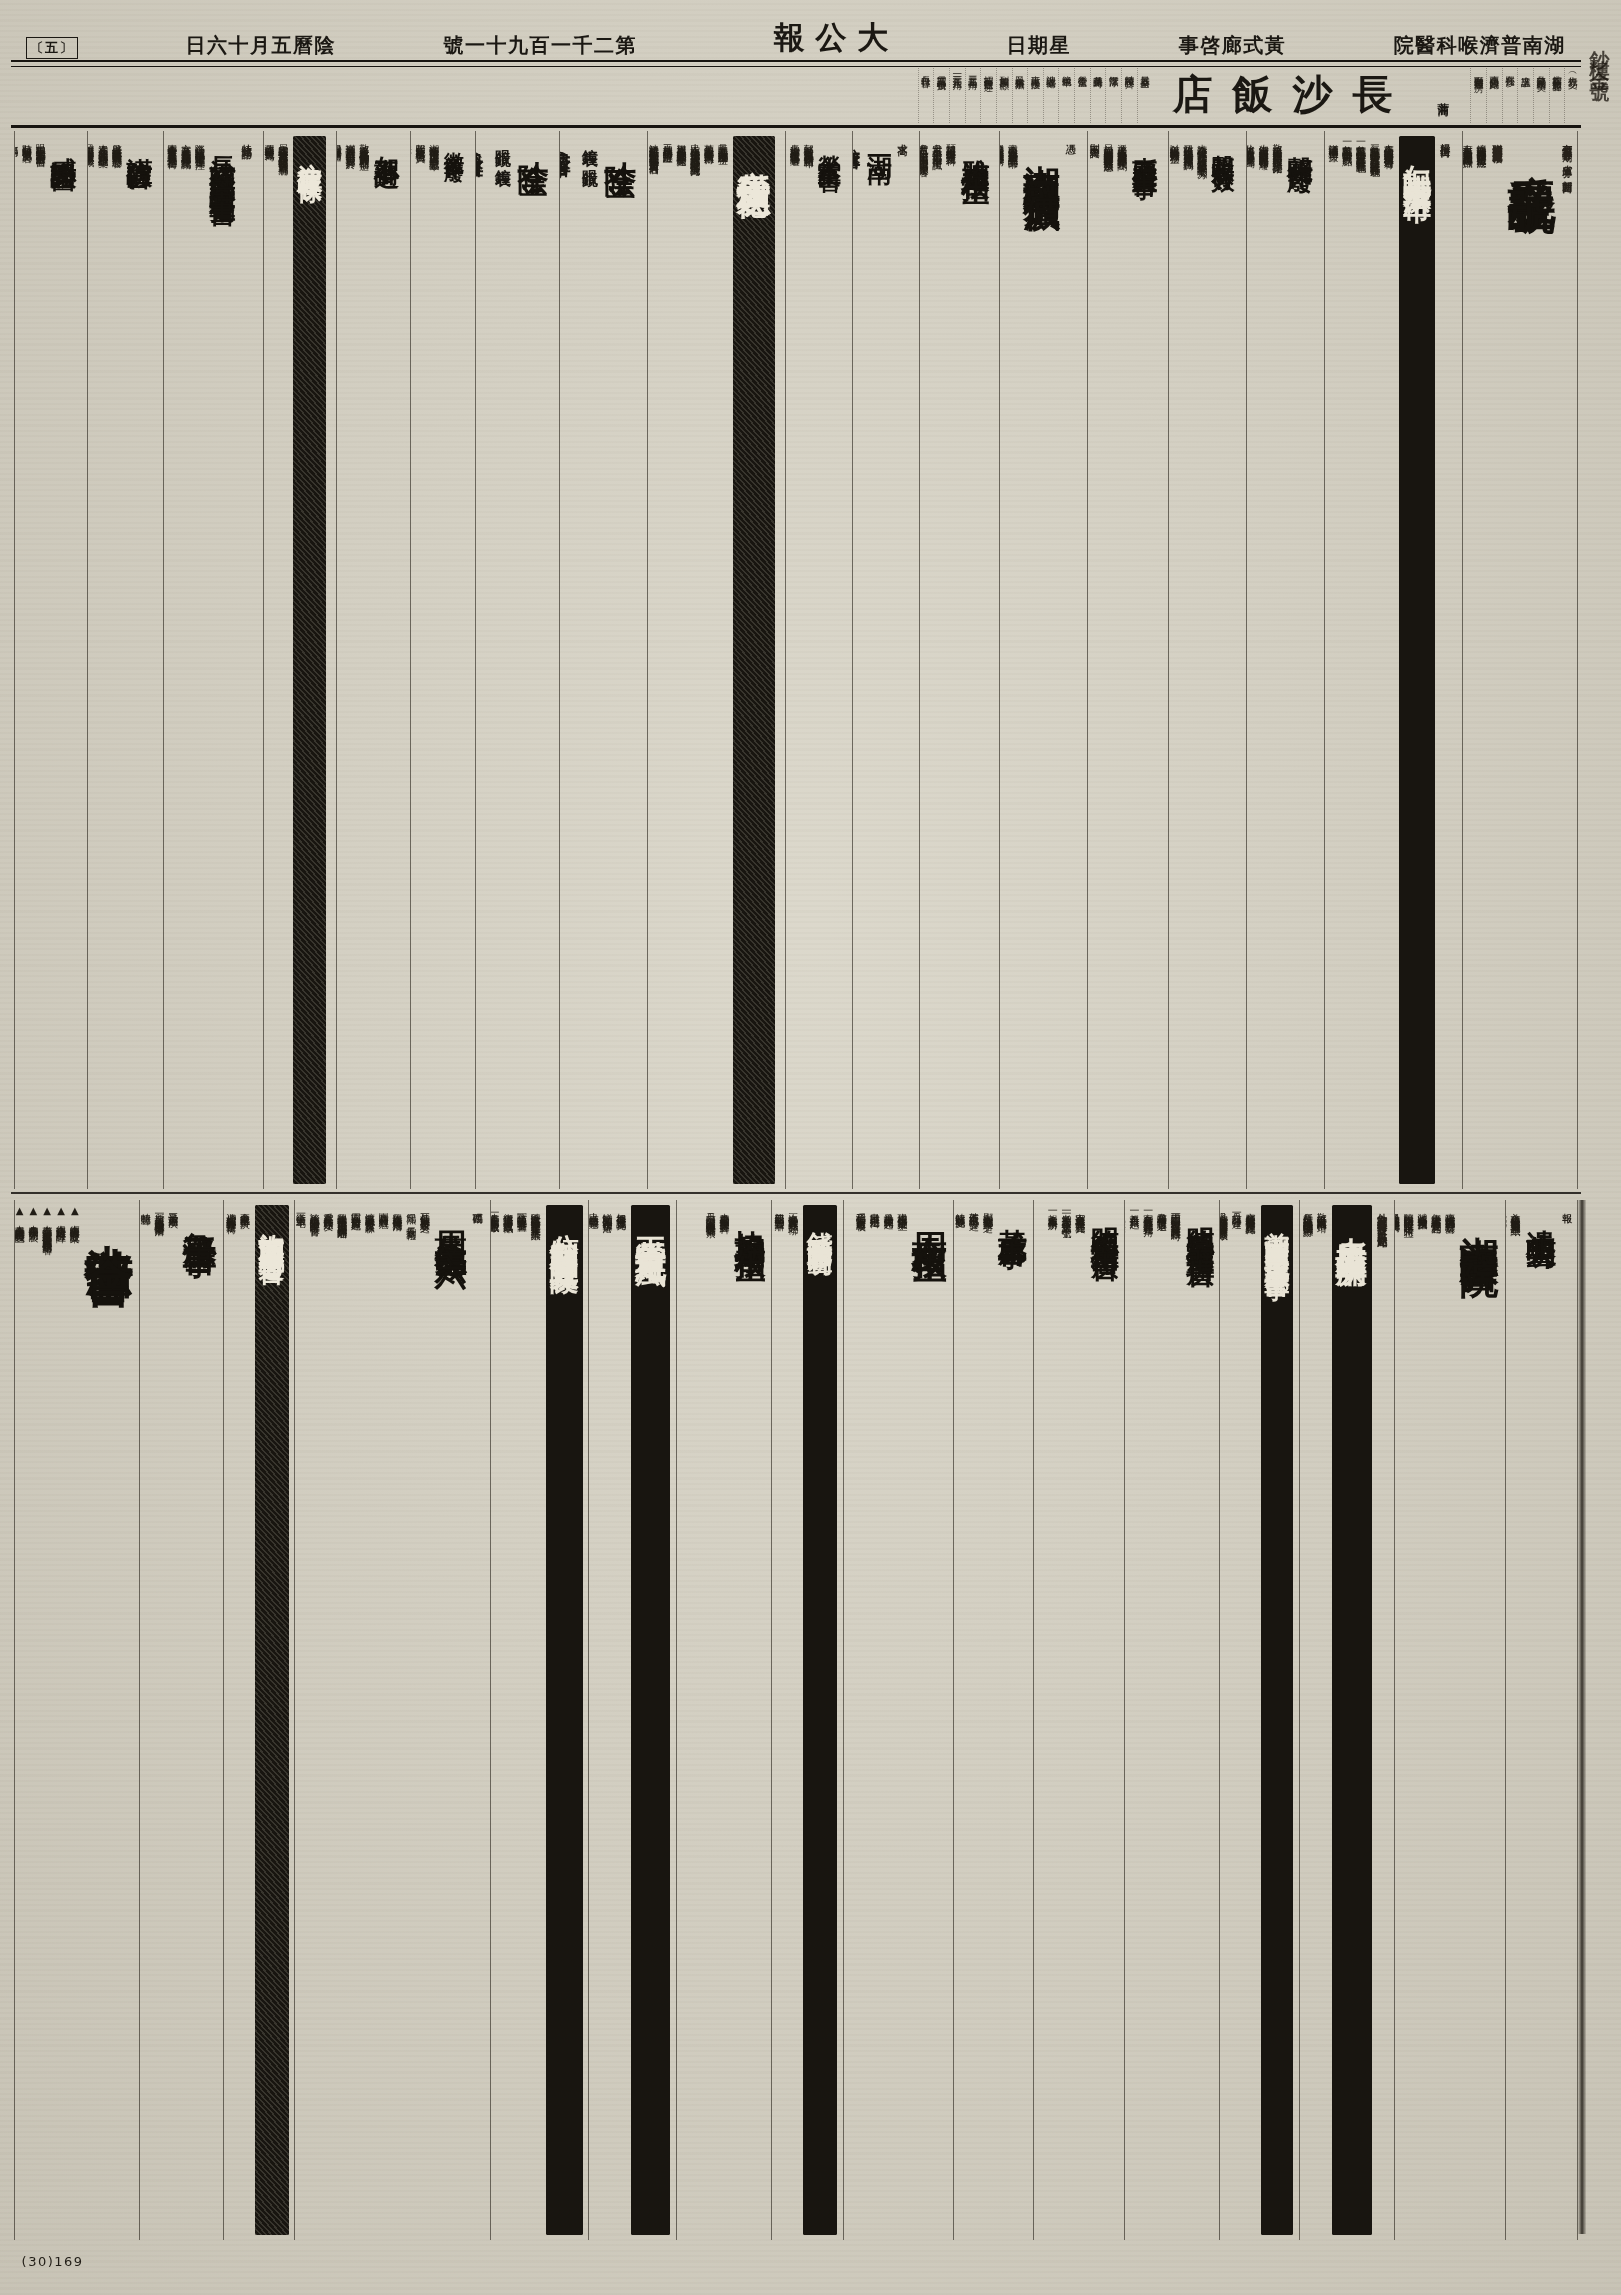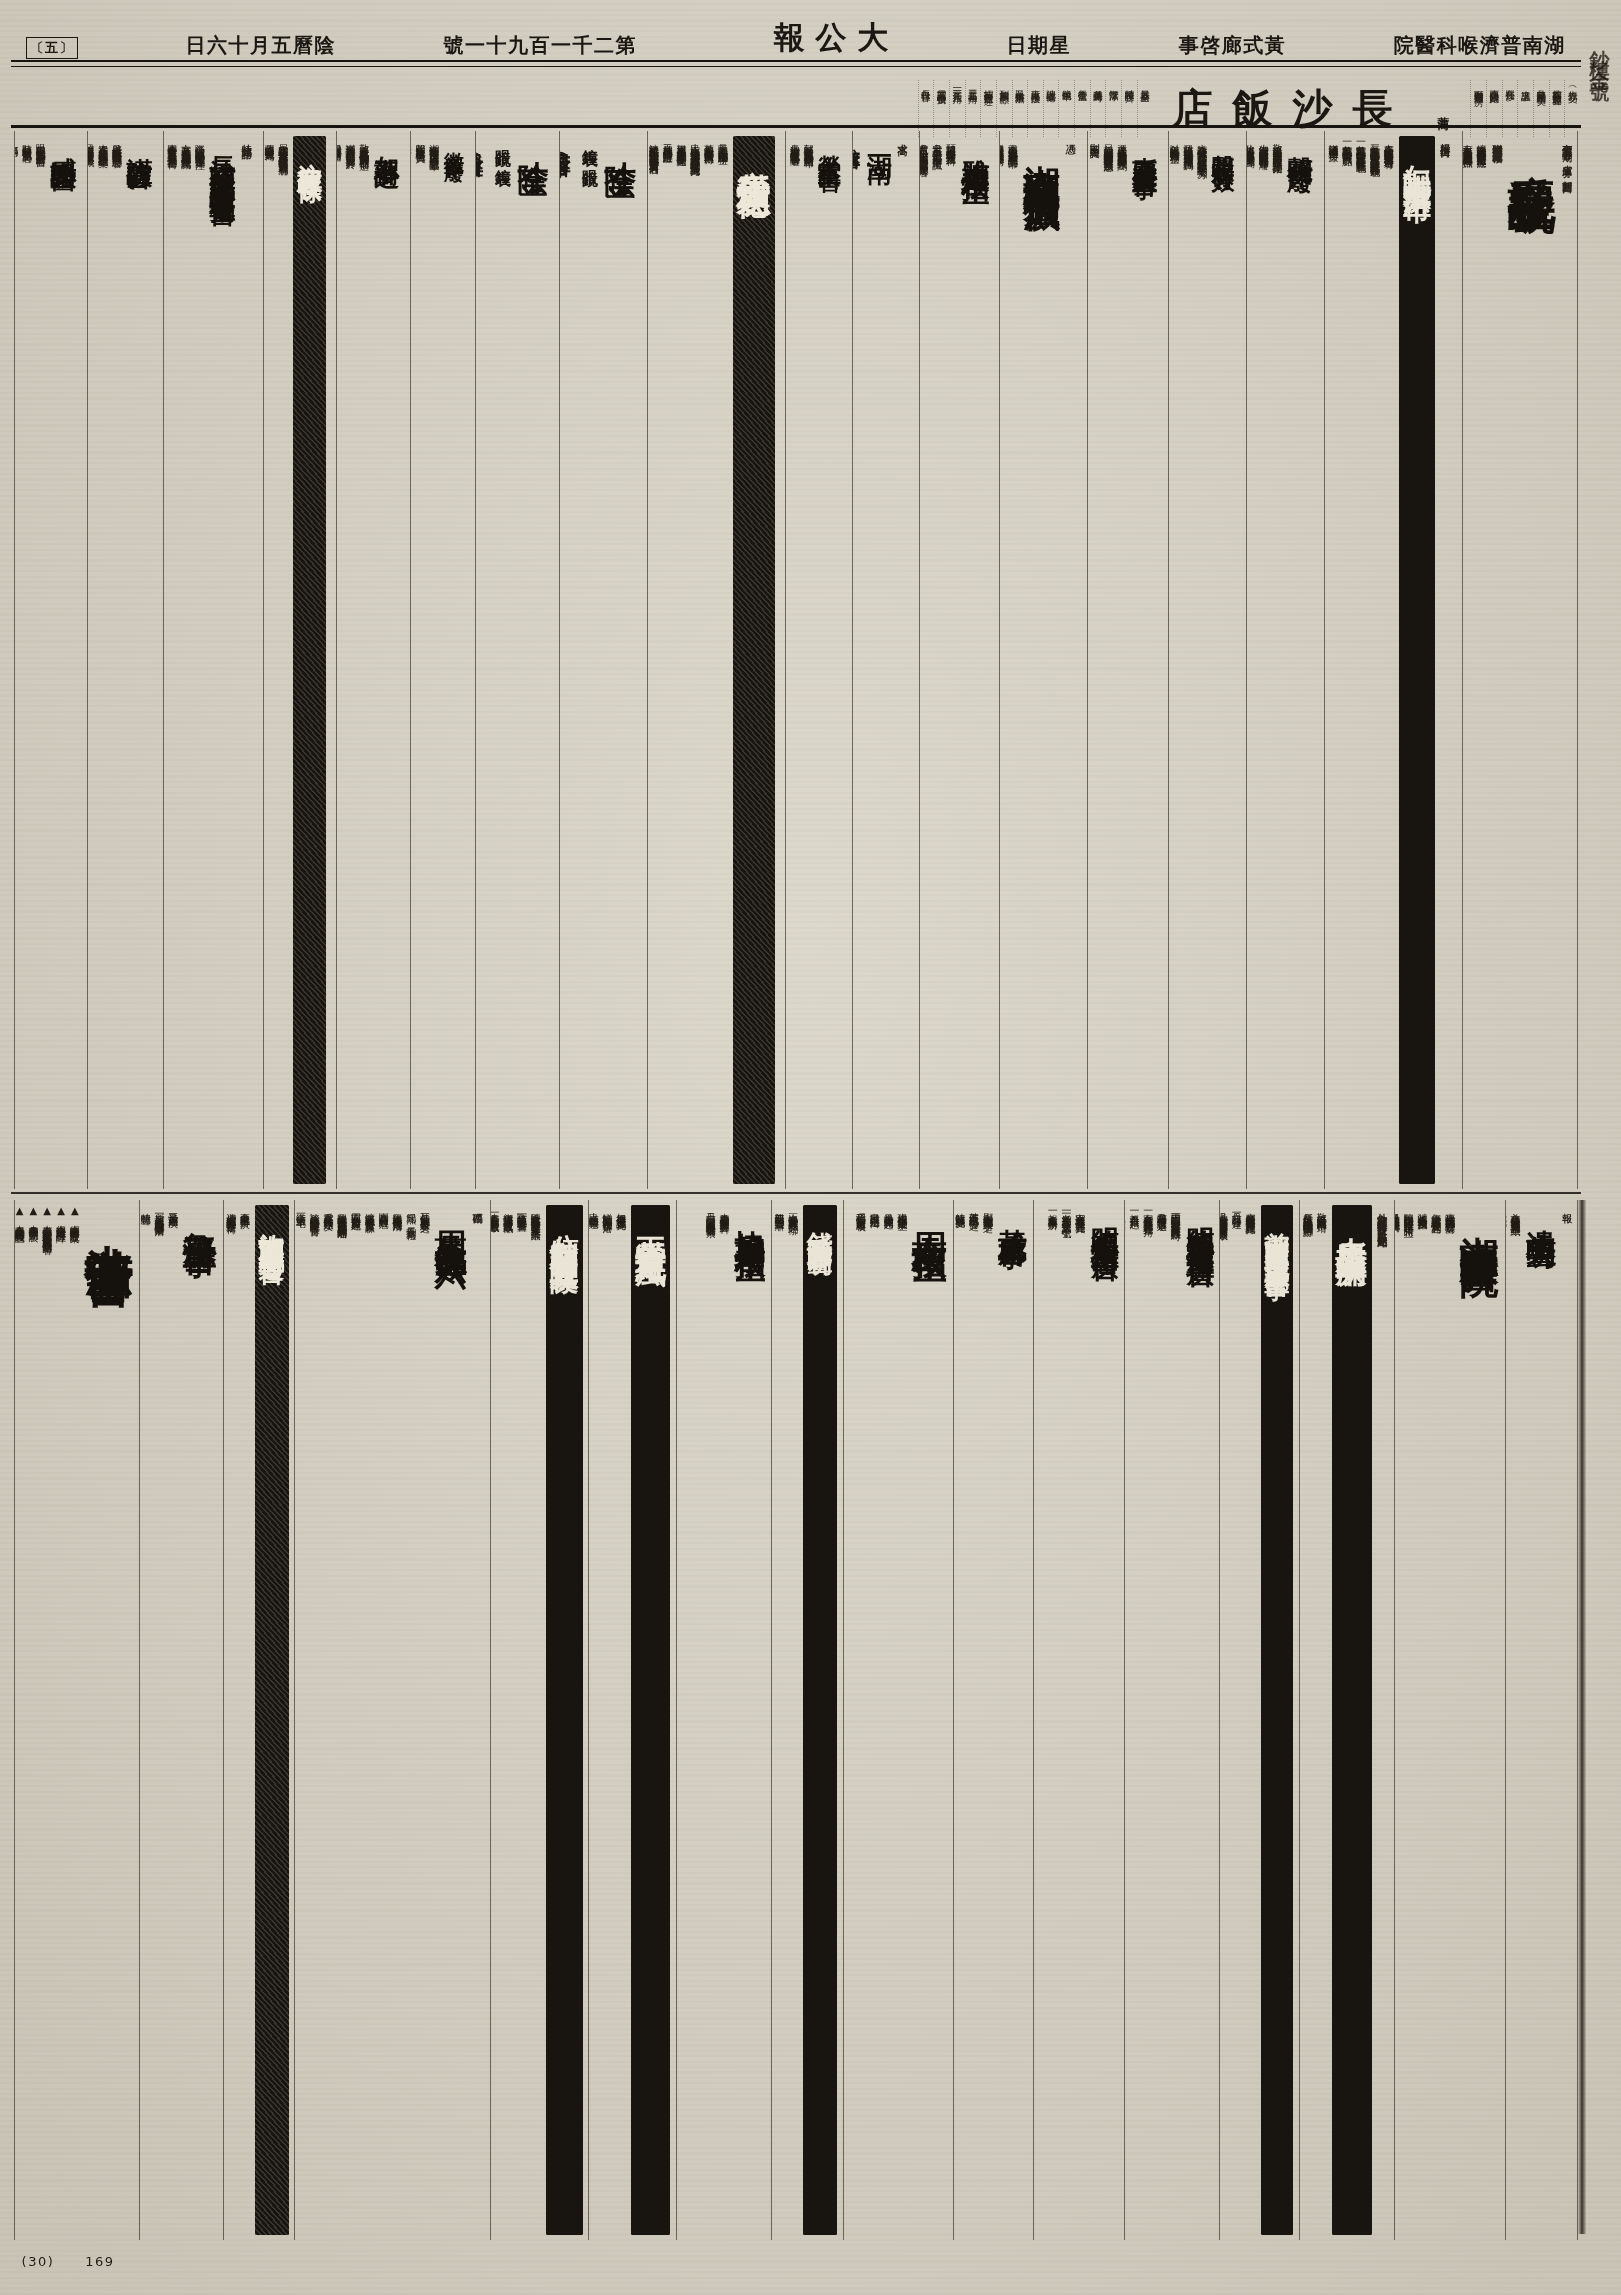--- a/index.html
+++ b/index.html
@@ -19,21 +19,21 @@
     display:flex;flex-direction:row-reverse;align-items:flex-end;
     justify-content:space-between;padding:0 12.3px;box-sizing:border-box;}
   .mh-cell{font-size:20px;font-weight:700;letter-spacing:1.5px;white-space:nowrap;
     font-family:"DejaVu Serif",serif;}
   .mh-title{font-size:31px;letter-spacing:10.8px;margin-left:29px;}
   .mh-page{font-size:13px;border:1.2px solid #1b1813;padding:0.8px 3.1px;}
   #mast-rule{position:absolute;left:10.8px;top:60px;width:1570px;height:3.9px;
     border-top:2.3px solid #171410;border-bottom:0.8px solid #171410;}
 
   
-  #topstrip{position:absolute;left:14px;top:80px;width:1566px;height:57px;
+  #topstrip{position:absolute;left:14px;top:66px;width:1566px;height:57px;
     display:flex;flex-direction:row-reverse;align-items:stretch;box-sizing:border-box;}
   .ts-col{writing-mode:vertical-rl;text-orientation:upright;font-size:9.6px;
     line-height:1.05;letter-spacing:0.8px;padding:1.5px 2.3px;color:#231f18;
     border-left:0.8px dotted rgba(40,35,28,.35);white-space:normal;height:54px;}
   .ts-title{display:flex;flex-direction:row-reverse;align-items:center;
     padding:0 20px;gap:23px;}
   .ts-title .big{font-size:40px;font-weight:900;letter-spacing:20px;
     font-family:"DejaVu Serif",serif;white-space:nowrap;}
   .ts-title .pfx{writing-mode:vertical-rl;font-size:11.6px;font-weight:700;letter-spacing:1.5px;}
   #strip-rule{position:absolute;left:10.8px;top:125px;width:1570px;height:3.1px;background:#171410;}
@@ -67,21 +67,21 @@
 
   
   #edge-strip{position:absolute;right:0;top:23px;width:34px;height:2237px;}
   #edge-strip .ch{writing-mode:vertical-rl;font-size:20px;font-weight:900;
     color:rgba(25,20,14,.75);margin:10.8px 6.2px 0 0;font-family:"DejaVu Serif",serif;}
   #fold{position:absolute;right:35px;top:1200px;width:7.7px;height:1034px;
     background:linear-gradient(90deg,rgba(20,16,10,.05),rgba(20,16,10,.8),rgba(20,16,10,.1));}
 
   
   #footer{position:absolute;left:21.6px;top:2254px;font-size:13px;letter-spacing:1.5px;
-    color:#211d16;display:flex;gap:31px;}
+    color:#211d16;display:flex;}
 </style>
 </head>
 <body>
 
 <div class="paper-noise"></div>
 
 <div id="masthead">
   <span class="mh-cell rtl">湖南普濟喉科醫院</span>
   <span class="mh-cell rtl">黃式廊啓事</span>
   <span class="mh-cell rtl">星期日</span>

